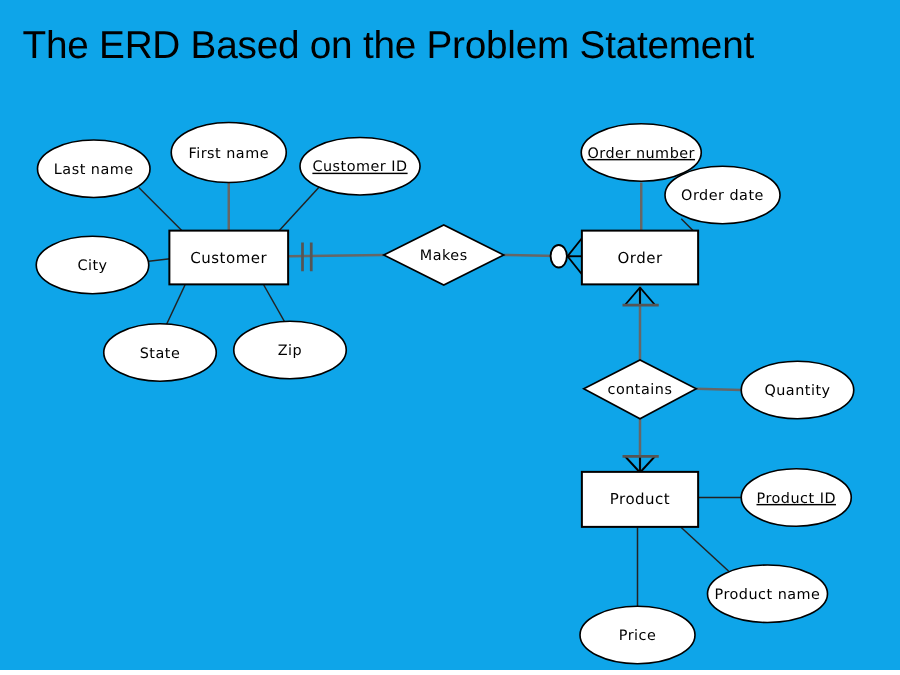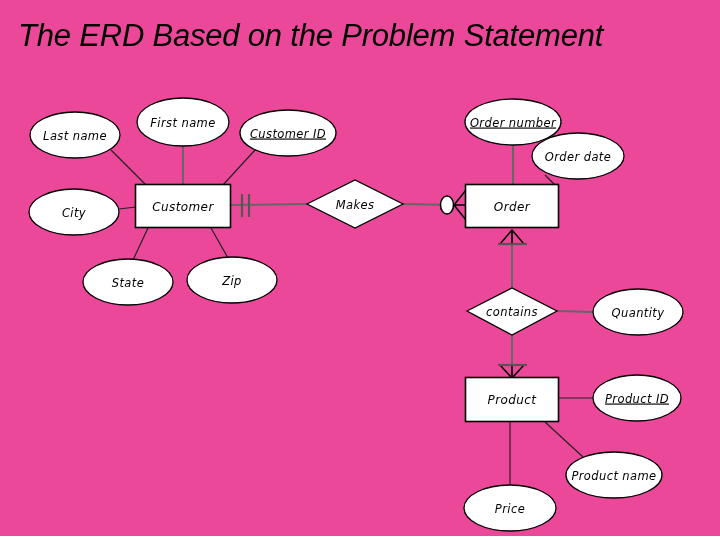--- a/index.html
+++ b/index.html
@@ -10,22 +10,21 @@
   body {
     width: 720px;
     height: 540px;
     overflow: hidden;
     font-family: "DejaVu Sans", sans-serif;
   }
   #slide {
     position: relative;
     width: 720px;
     height: 536px;
-    background: #ec4899;
-    font-style: italic;
+    background: #0ea5e9;
   }
   #slide-title {
     position: absolute;
     left: 18px;
     top: 18px;
     width: 690px;
     font-family: "Liberation Sans", sans-serif;
     font-size: 31px;
     font-weight: 400;
     letter-spacing: -0.2px;

